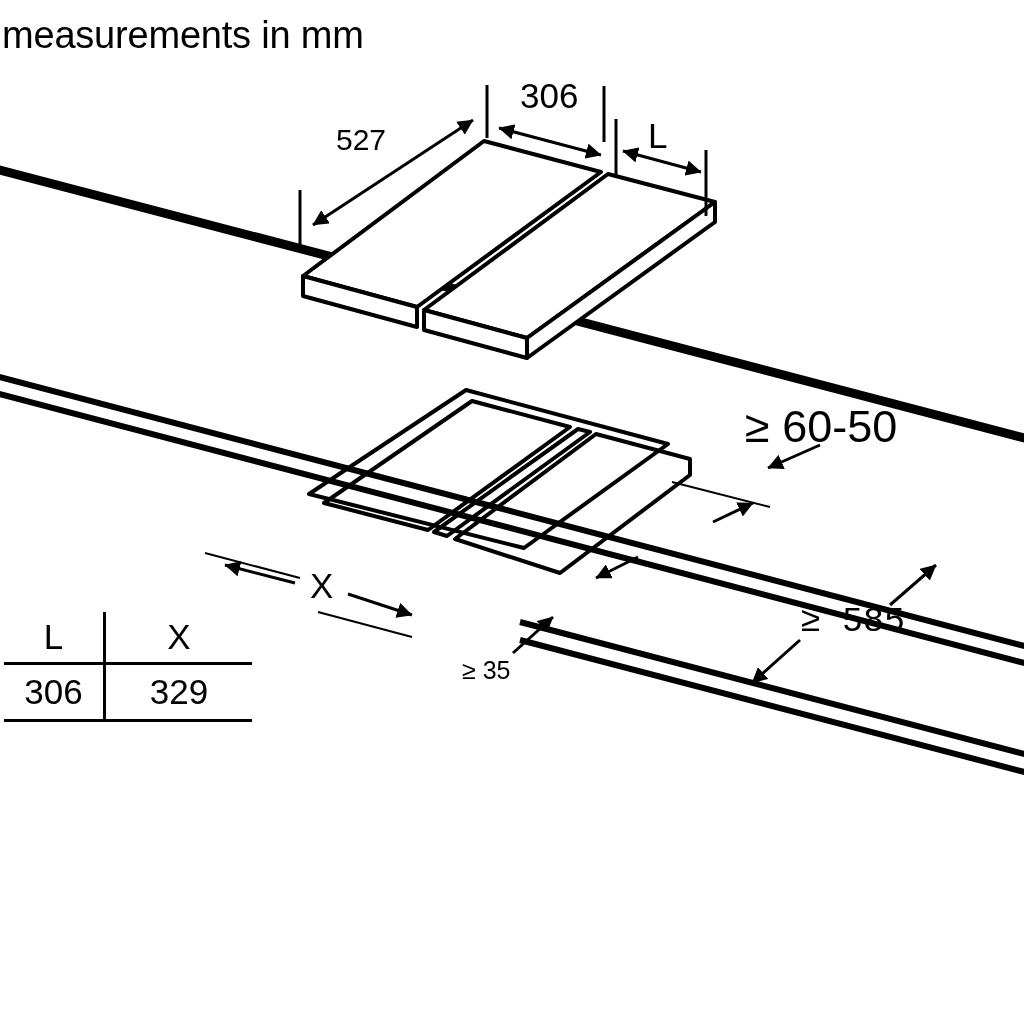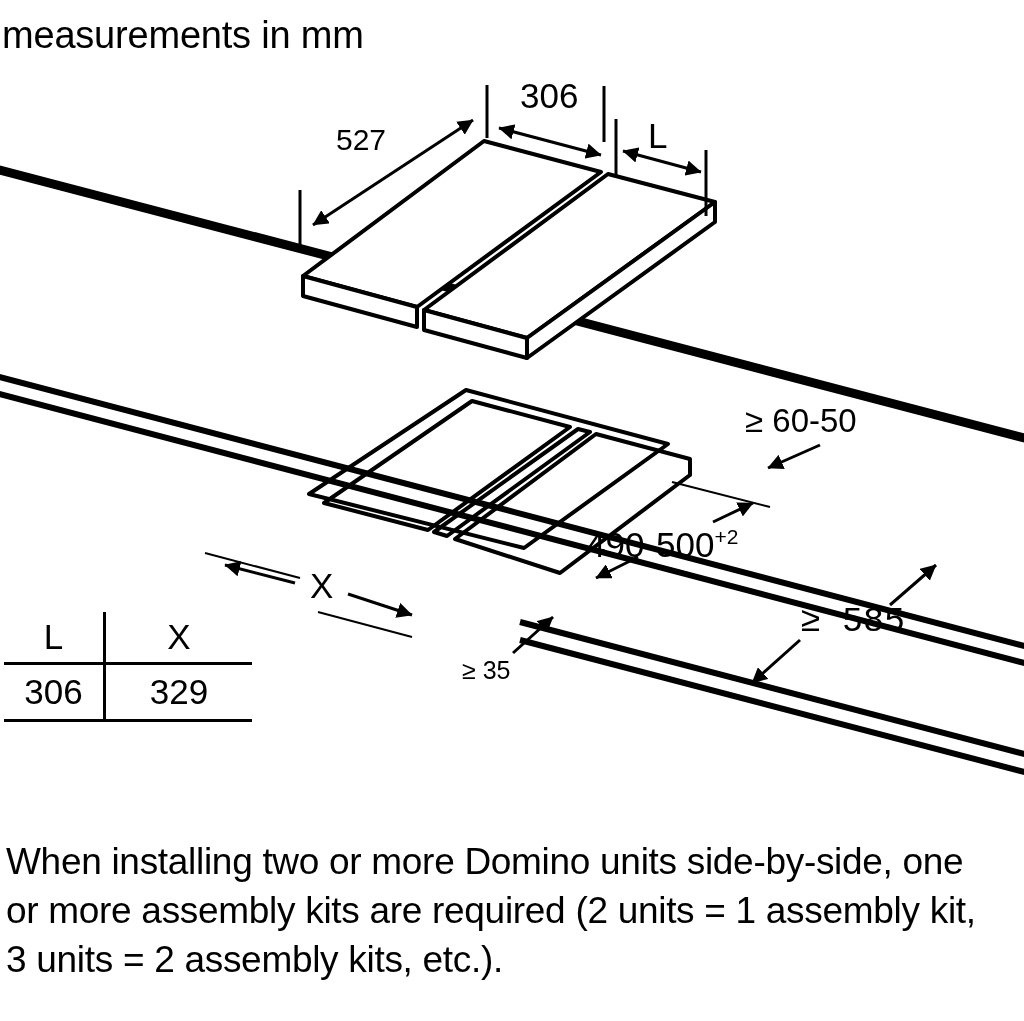--- a/index.html
+++ b/index.html
@@ -41,21 +41,21 @@
   }
   #title-text {
     left: 2px;
     top: -4px;
     font-size: 38px;
     letter-spacing: -0.2px;
   }
   #dim-527 { left: 336px; top: 105px; font-size: 30px; }
   #dim-306 { left: 520px; top: 58px; font-size: 35px; }
   #dim-L   { left: 648px; top: 98px; font-size: 35px; }
-  #dim-6050 { left: 745px; top: 384px; font-size: 33px; }
+  #dim-6050 { left: 745px; top: 384px; font-size: 45px; }
   #dim-490500 { left: 586px; top: 507px; font-size: 35px; }
   #dim-490500 .sup {
     font-size: 21px;
     vertical-align: baseline;
     position: relative;
     top: -13px;
   }
   #dim-585 { left: 800px; top: 585px; font-size: 35px; font-family: Liberation Mono, monospace; }
   #dim-X   { left: 310px; top: 548px; font-size: 35px; }
   #dim-35  { left: 462px; top: 638px; font-size: 25px; }
@@ -207,21 +207,20 @@
   <div class="txt" id="title-text">measurements in mm</div>
 
   <div class="txt" id="dim-527">527</div>
 
   <div class="txt" id="dim-306">306</div>
 
   <div class="txt" id="dim-L">L</div>
 
   <div class="txt" id="dim-6050">≥ 60-50</div>
 
-  <div class="txt" id="dim-490500"><span>490-500</span><span class="sup">+2</span></div>
 
   <div class="txt" id="dim-585">≥ 585</div>
 
   <div class="txt" id="dim-X">X</div>
 
   <div class="txt" id="dim-35">≥ 35</div>
 
   <div id="spec-table">
     <table>
       <thead>
@@ -232,15 +231,14 @@
       </thead>
       <tbody>
         <tr>
           <td class="col-l vline hline-bot">306</td>
           <td class="col-x hline-bot">329</td>
         </tr>
       </tbody>
     </table>
   </div>
 
-  <div id="note-text">When installing two or more Domino units side-by-side, one or more assembly kits are required (2 units = 1 assembly kit, 3 units = 2 assembly kits, etc.).</div>
 
 </div>
 
 </body></html>

